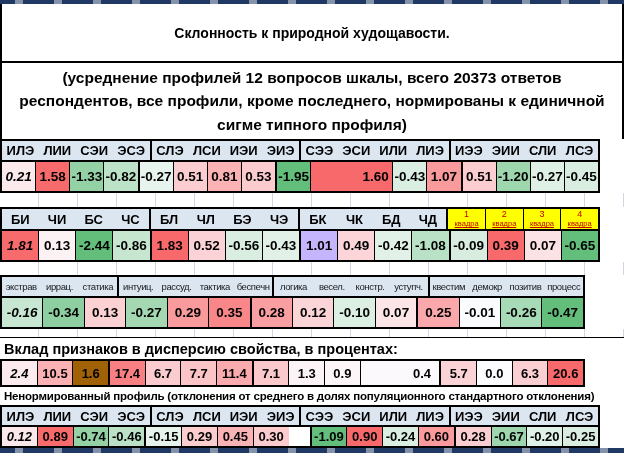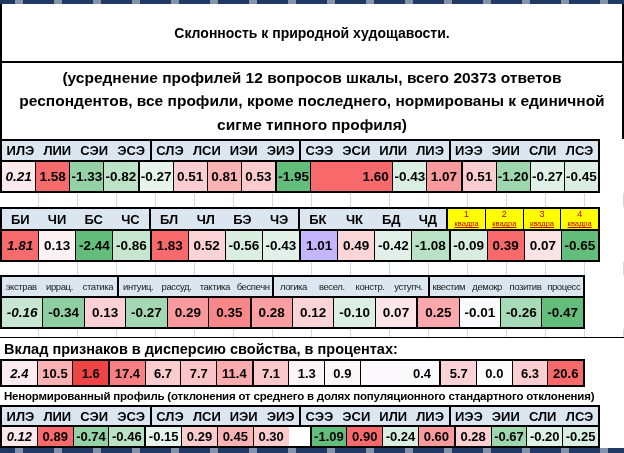--- a/index.html
+++ b/index.html
@@ -177,21 +177,21 @@
     <div class="filler"></div>
   </div>
 
   <div class="gap g3"></div>
 
   <div class="label-row l1">Вклад признаков в дисперсию свойства, в процентах:</div>
   <div class="rowline">
     <div class="row w15 vrow v4" id="var-v">
         <div class="cell" style="background: rgb(252, 235, 238);">2.4</div>
         <div class="cell" style="background: rgb(250, 177, 180);">10.5</div>
-        <div class="cell" style="background: #ef4444;">1.6</div>
+        <div class="cell" style="background: #a16207;">1.6</div>
         <div class="cell gs" style="background: rgb(249, 128, 130);">17.4</div>
         <div class="cell" style="background: rgb(251, 204, 207);">6.7</div>
         <div class="cell" style="background: rgb(251, 197, 200);">7.7</div>
         <div class="cell" style="background: rgb(250, 171, 173);">11.4</div>
         <div class="cell gs" style="background: rgb(251, 201, 204);">7.1</div>
         <div class="cell" style="background: rgb(252, 243, 246);">1.3</div>
         <div class="cell" style="background: rgb(252, 246, 249);">0.9</div>
         <div class="cell" style="background: rgb(252, 249, 252); padding-left: 44px;">0.4</div>
         <div class="cell gs" style="background: rgb(251, 211, 214);">5.7</div>
         <div class="cell" style="background: rgb(252, 252, 255);">0.0</div>

